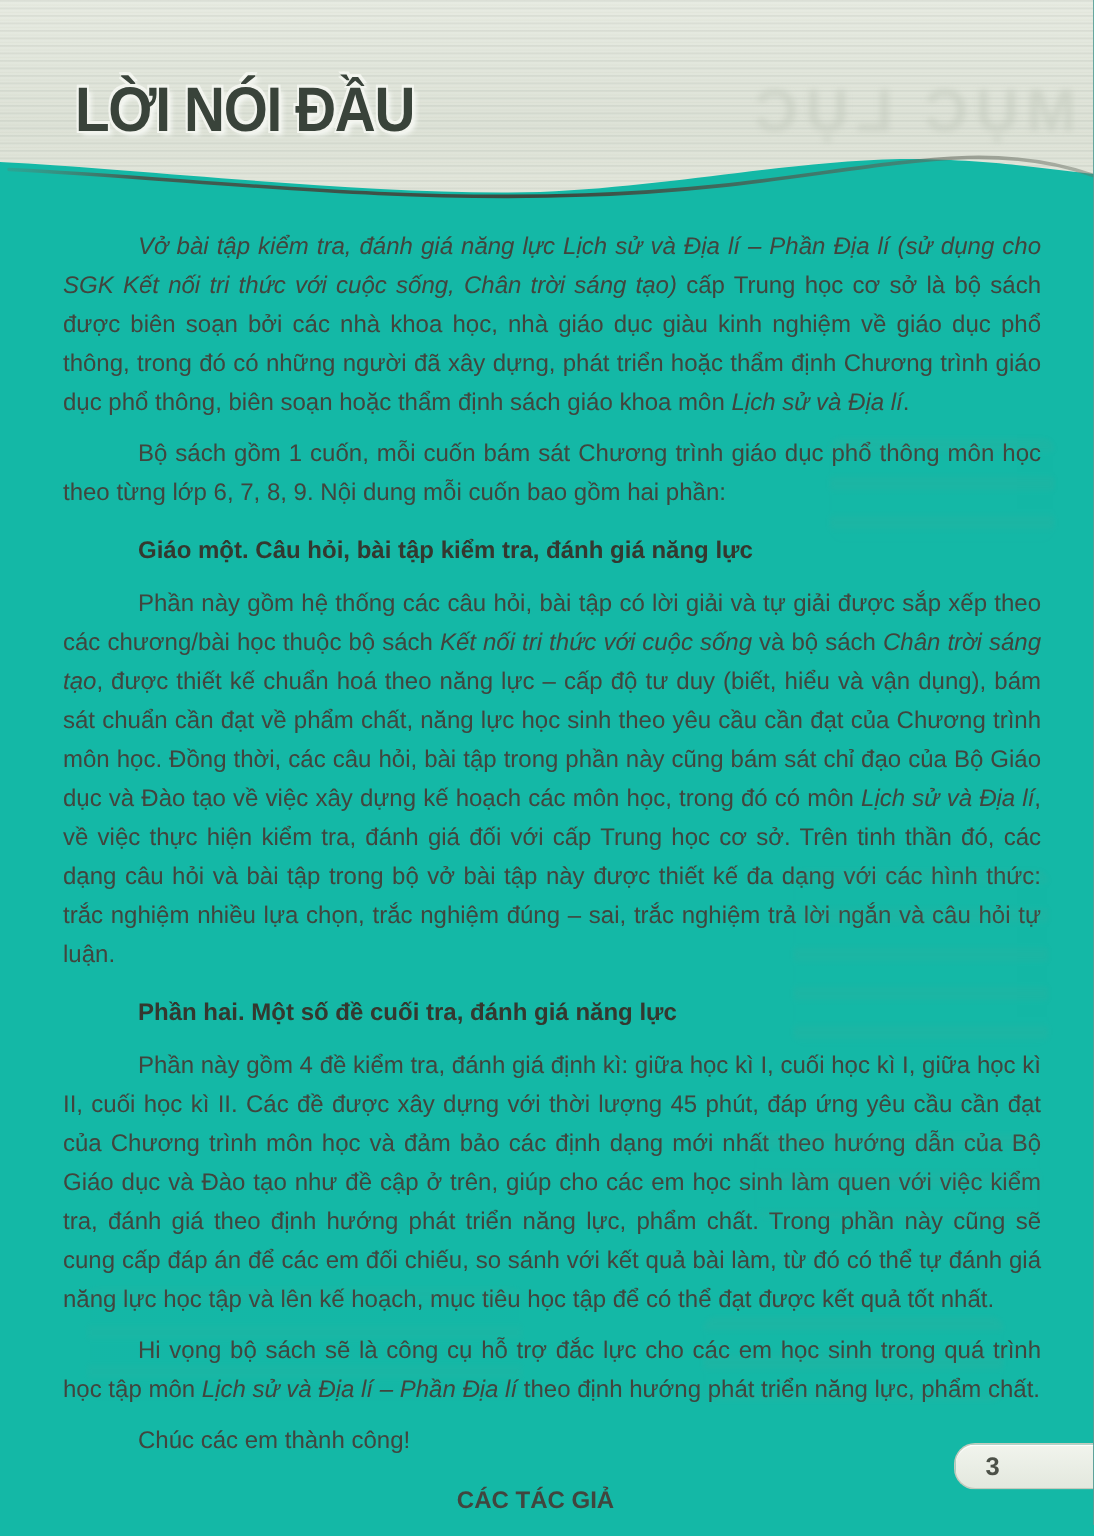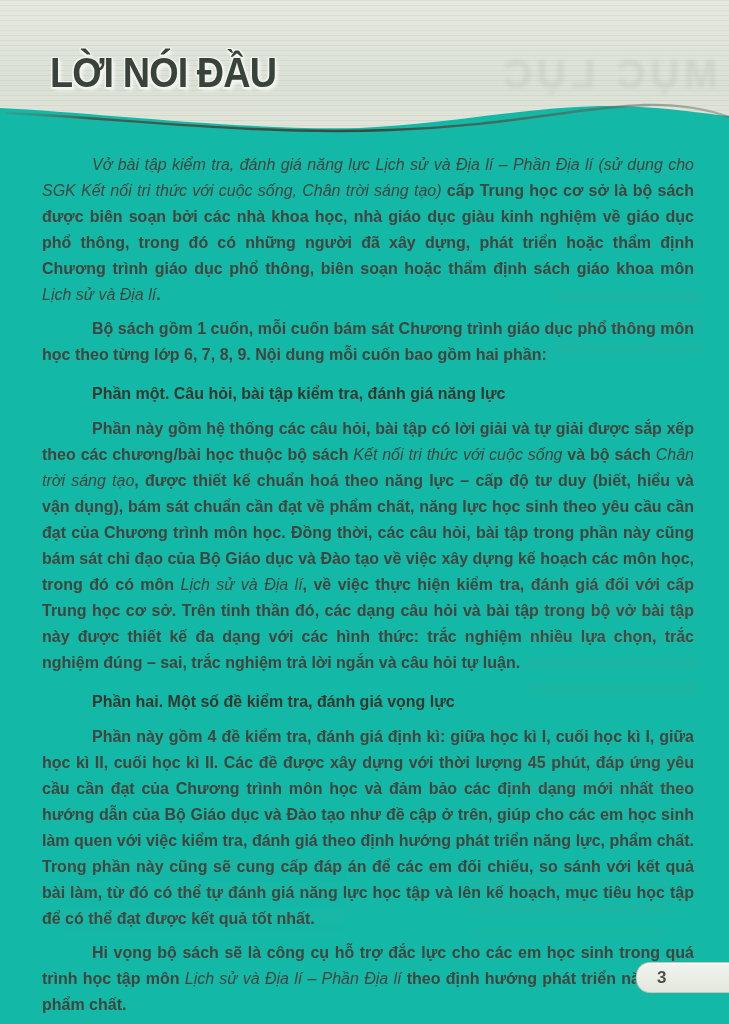--- a/index.html
+++ b/index.html
@@ -27,21 +27,21 @@
     white-space:nowrap;pointer-events:none;
   }
   .body-text{
     position:absolute;left:42px;top:152px;width:652px;
     font-size:16px;line-height:26px;color:#41453e;
     text-align:justify;
   }
   .block{margin:0 0 8px 0;text-indent:50px;}
   .block.heading{font-weight:700;color:#34382f;margin:13px 0 9px 0;}
   .block.signature{text-align:center;text-indent:0;margin-top:14px;padding-right:22px;}
-  .run.normal{font-style:normal;font-weight:bold;}
+  .run.normal{font-style:normal;font-weight:normal;}
   .run.bold{font-weight:700;}
   .run.italic{font-style:italic;}
   .run.bold-italic{font-weight:400;font-style:italic;}
   .ghost{
     position:absolute;pointer-events:none;border-radius:8px;
     background:repeating-linear-gradient(180deg,
       rgba(140,150,133,0.20) 0 9px, rgba(140,150,133,0.02) 9px 26px);
     filter:blur(1.8px);opacity:0.33;
   }
   .ghost.g1{right:26px;top:292px;width:150px;height:70px;}
@@ -90,23 +90,23 @@
     <path d="M6 113 C130 119 250 135 390 130 C510 126 570 108 645 105 C685 104 712 111 729 117" fill="none" stroke="url(#lineGrad)" stroke-width="2.4" stroke-linecap="round"></path>
   </svg>
 
   <div class="ghost-title">MỤC LỤC</div>
 
   <h1 class="page-title">LỜI NÓI ĐẦU</h1>
 
   <div class="body-text">
       <p class="block paragraph"><span class="run bold-italic">Vở bài tập kiểm tra, đánh giá năng lực Lịch sử và Địa lí – Phần Địa lí (sử dụng cho SGK Kết nối tri thức với cuộc sống, Chân trời sáng tạo)</span><span class="run normal"> cấp Trung học cơ sở là bộ sách được biên soạn bởi các nhà khoa học, nhà giáo dục giàu kinh nghiệm về giáo dục phổ thông, trong đó có những người đã xây dựng, phát triển hoặc thẩm định Chương trình giáo dục phổ thông, biên soạn hoặc thẩm định sách giáo khoa môn </span><span class="run italic">Lịch sử và Địa lí</span><span class="run normal">.</span></p>
       <p class="block paragraph"><span class="run normal">Bộ sách gồm 1 cuốn, mỗi cuốn bám sát Chương trình giáo dục phổ thông môn học theo từng lớp 6, 7, 8, 9. Nội dung mỗi cuốn bao gồm hai phần:</span></p>
-      <p class="block heading"><span class="run bold">Phần một. Câu hỏi, bài tập kiểm tra, đánh giá năng lực</span></p>
+      <p class="block heading"><span class="run bold">Giáo một. Câu hỏi, bài tập kiểm tra, đánh giá năng lực</span></p>
       <p class="block paragraph"><span class="run normal">Phần này gồm hệ thống các câu hỏi, bài tập có lời giải và tự giải được sắp xếp theo các chương/bài học thuộc bộ sách </span><span class="run italic">Kết nối tri thức với cuộc sống</span><span class="run normal"> và bộ sách </span><span class="run italic">Chân trời sáng tạo</span><span class="run normal">, được thiết kế chuẩn hoá theo năng lực – cấp độ tư duy (biết, hiểu và vận dụng), bám sát chuẩn cần đạt về phẩm chất, năng lực học sinh theo yêu cầu cần đạt của Chương trình môn học. Đồng thời, các câu hỏi, bài tập trong phần này cũng bám sát chỉ đạo của Bộ Giáo dục và Đào tạo về việc xây dựng kế hoạch các môn học, trong đó có môn </span><span class="run italic">Lịch sử và Địa lí</span><span class="run normal">, về việc thực hiện kiểm tra, đánh giá đối với cấp Trung học cơ sở. Trên tinh thần đó, các dạng câu hỏi và bài tập trong bộ vở bài tập này được thiết kế đa dạng với các hình thức: trắc nghiệm nhiều lựa chọn, trắc nghiệm đúng – sai, trắc nghiệm trả lời ngắn và câu hỏi tự luận.</span></p>
-      <p class="block heading"><span class="run bold">Phần hai. Một số đề kiểm tra, đánh giá vọng lực</span></p>
+      <p class="block heading"><span class="run bold">Phần hai. Một số đề cuối tra, đánh giá năng lực</span></p>
       <p class="block paragraph"><span class="run normal">Phần này gồm 4 đề kiểm tra, đánh giá định kì: giữa học kì I, cuối học kì I, giữa học kì II, cuối học kì II. Các đề được xây dựng với thời lượng 45 phút, đáp ứng yêu cầu cần đạt của Chương trình môn học và đảm bảo các định dạng mới nhất theo hướng dẫn của Bộ Giáo dục và Đào tạo như đề cập ở trên, giúp cho các em học sinh làm quen với việc kiểm tra, đánh giá theo định hướng phát triển năng lực, phẩm chất. Trong phần này cũng sẽ cung cấp đáp án để các em đối chiếu, so sánh với kết quả bài làm, từ đó có thể tự đánh giá năng lực học tập và lên kế hoạch, mục tiêu học tập để có thể đạt được kết quả tốt nhất.</span></p>
       <p class="block paragraph"><span class="run normal">Hi vọng bộ sách sẽ là công cụ hỗ trợ đắc lực cho các em học sinh trong quá trình học tập môn </span><span class="run italic">Lịch sử và Địa lí – Phần Địa lí</span><span class="run normal"> theo định hướng phát triển năng lực, phẩm chất.</span></p>
       <p class="block paragraph"><span class="run normal">Chúc các em thành công!</span></p>
       <p class="block signature"><span class="run bold">CÁC TÁC GIẢ</span></p>
     </div>
 
   <div class="ghost g1"></div>
   <div class="ghost g2"></div>
   <div class="ghost g3"></div>
   <div class="ghost g4"></div>

